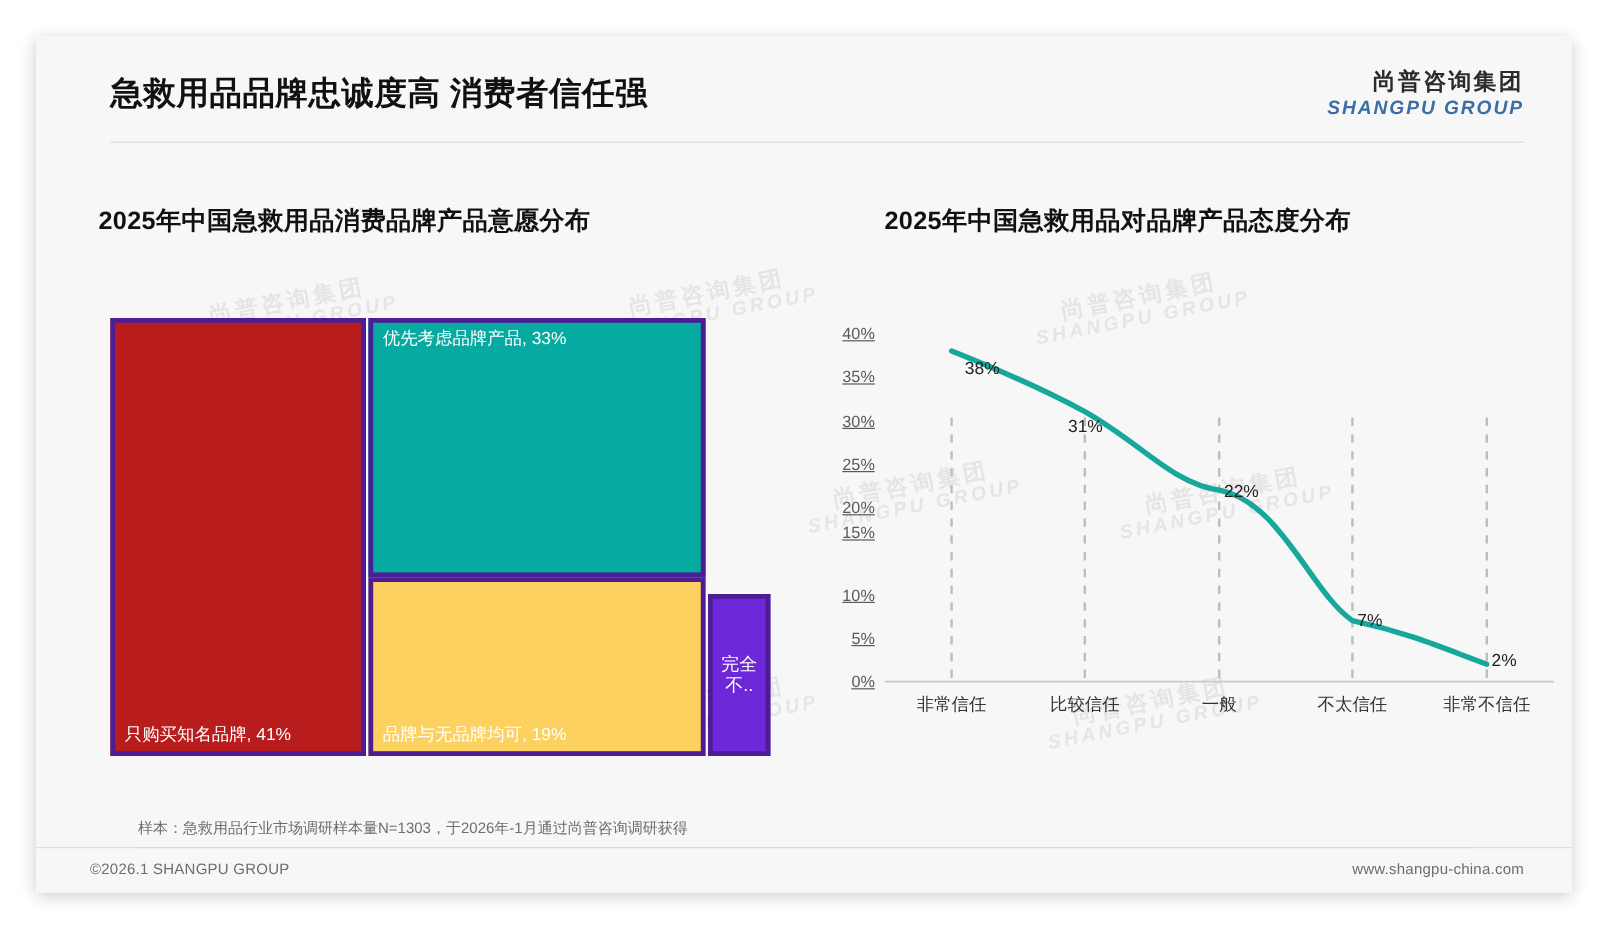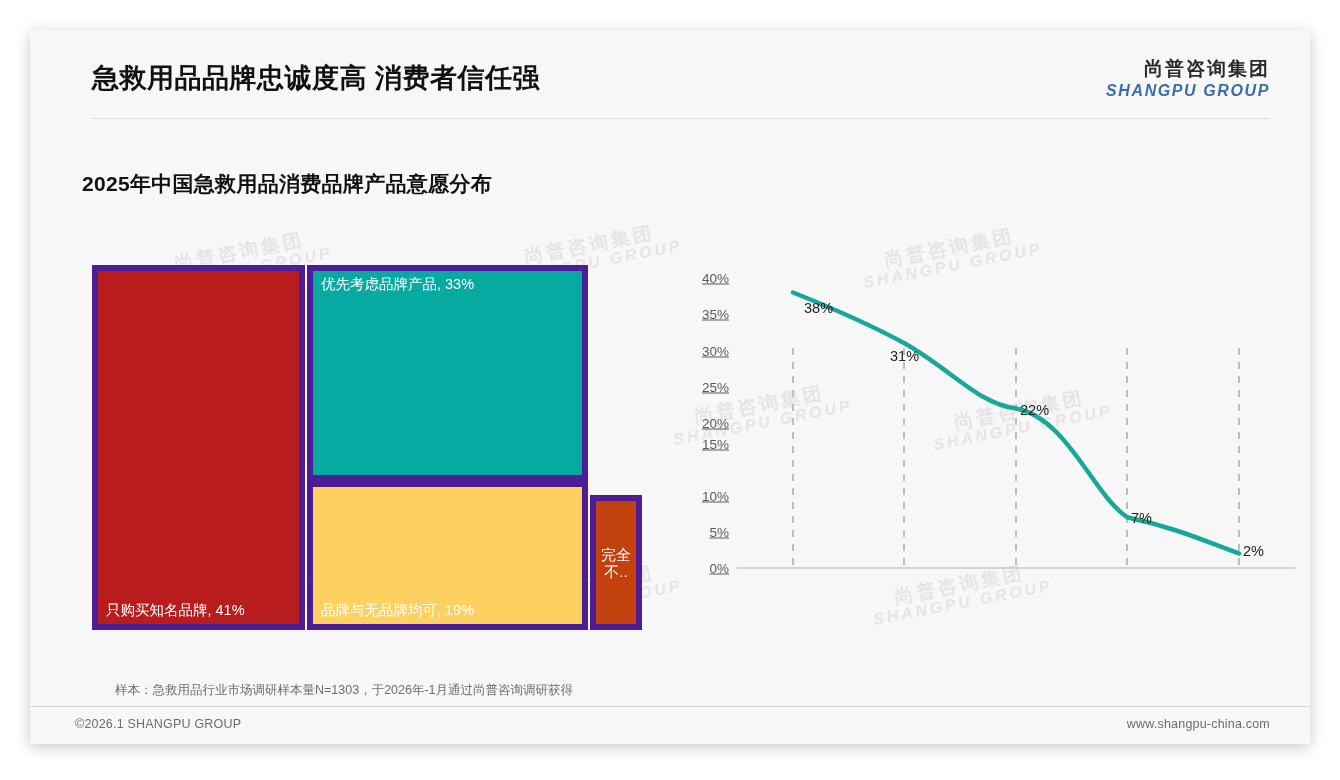--- a/index.html
+++ b/index.html
@@ -122,21 +122,21 @@
     position: absolute;
     left: 62px;
     top: 235px;
     width: 550px;
     height: 365px;
     z-index: 3;
   }
   .mk-cell {
     position: absolute;
     box-sizing: border-box;
-    border: 6px solid #4c1d95;
+    border: 4px solid #4c1d95;
     overflow: hidden;
   }
   .mk-label {
     position: absolute;
     left: 8px;
     bottom: 4px;
     color: #ffffff;
     font-size: 14.5px;
     white-space: nowrap;
   }
@@ -309,32 +309,33 @@
   <div class="header">
     <div class="page-title">急救用品品牌忠诚度高 消费者信任强</div>
     <div class="logo">
       <div class="logo-cn">尚普咨询集团</div>
       <div class="logo-en">SHANGPU GROUP</div>
     </div>
     <div class="header-rule"></div>
   </div>
 
   <div class="panel-title" id="left-title">2025年中国急救用品消费品牌产品意愿分布</div>
+  <div class="panel-title" id="right-title">2025年中国急救用品对品牌产品态度分布</div>
 
   <div class="mekko">
     <div class="mk-cell" id="mk-a" style="background:#b91c1c">
       <span class="mk-label">只购买知名品牌, 41%</span>
     </div>
     <div class="mk-cell" id="mk-b" style="background:#06AAA0">
       <span class="mk-label top">优先考虑品牌产品, 33%</span>
     </div>
     <div class="mk-cell" id="mk-c" style="background:#FDD160">
       <span class="mk-label">品牌与无品牌均可, 19%</span>
     </div>
-    <div class="mk-cell" id="mk-e" style="background:#c2410c">
+    <div class="mk-cell" id="mk-e" style="background:#6d28d9">
       <span class="mk-vert mid">完全不..</span>
     </div>
   </div>
 
   <div class="linechart">
 
     <div class="ytick-wrap">
       <div class="ytick" style="top:290px">0%</div>
       <div class="ytick" style="top:253.75px">5%</div>
       <div class="ytick" style="top:217.5px">10%</div>
@@ -360,20 +361,27 @@
         <path d="M 56,14.5 C 95,30 130,45 167,65 C 215,92 240,125 279,130.5 C 330,140 355,215 390,239.2 C 440,250 470,264 502,275.5" fill="none" stroke="#17A79B" stroke-width="4.5" stroke-linecap="round" stroke-linejoin="round"></path>
       </svg>
     </div>
 
     <div class="dlabel" style="left:102px; top:22px;margin-left:27px;">38%</div>
     <div class="dlabel" style="left:215px; top:70px;">31%</div>
     <div class="dlabel" style="left:345px; top:124px;">22%</div>
     <div class="dlabel" style="left:456px; top:232px;">7%</div>
     <div class="dlabel" style="left:568px; top:265px;">2%</div>
 
+    <div class="xlabels">
+      <div class="xlabel" style="left:56px">非常信任</div>
+      <div class="xlabel" style="left:167px">比较信任</div>
+      <div class="xlabel" style="left:279px">一般</div>
+      <div class="xlabel" style="left:390px">不太信任</div>
+      <div class="xlabel" style="left:502px">非常不信任</div>
+    </div>
   </div>
 
   <div class="footnote">样本：急救用品行业市场调研样本量N=1303，于2026年-1月通过尚普咨询调研获得</div>
   <div class="footnote-rule"></div>
 
   <div class="footer-rule"></div>
   <div class="footer">
     <div class="footer-left">©2026.1 SHANGPU GROUP</div>
     <div class="footer-right">www.shangpu-china.com</div>
   </div>

